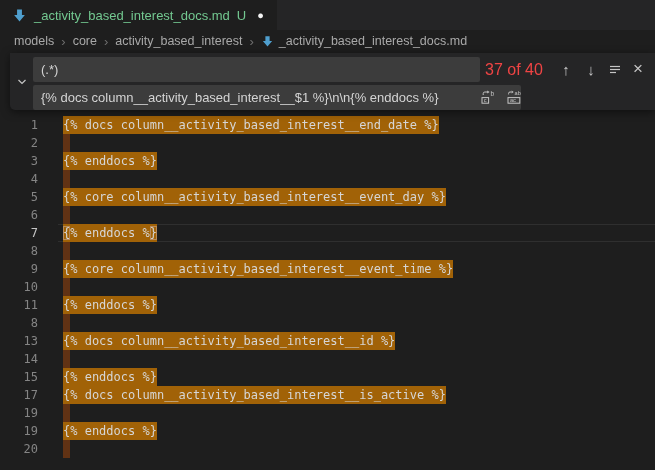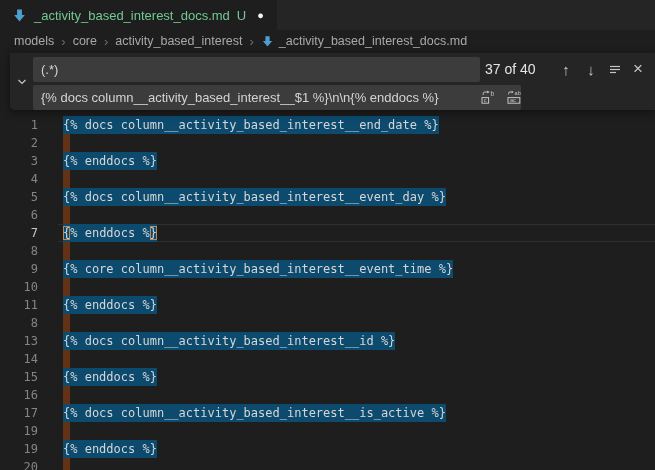--- a/index.html
+++ b/index.html
@@ -27,21 +27,21 @@
   .editor { position:relative; height:418px; background:#1e1e1e; }
   .code-area { position:absolute; top:64px; left:0; right:0; }
   .code-row { display:flex; height:18px; font-family:"DejaVu Sans Mono", monospace;
               font-size:12px; line-height:18px; color:#d6d6d6; white-space:pre; }
   .ln { width:38px; text-align:right; color:#858585; flex:none;
         font-family:"DejaVu Sans Mono", monospace; }
   .code-row.current .ln { color:#c6c6c6; }
   .line-body { flex:1; margin-left:20px; padding-left:5px; position:relative; }
   .code-row.current .line-body {
         box-shadow: inset 0 1px 0 #2f2f2f, inset 0 -1px 0 #2f2f2f; }
-  .match { background:#0c4a6e; display:inline-block; height:18px; }
+  .match { background:#a16207; display:inline-block; height:18px; }
   .empty-bar { display:inline-block; width:7px; height:18px; background:#613214;
                vertical-align:top; }
   .bracket-box { box-shadow: inset 0 0 0 1px #b98a5a; }
 
   
   .find-widget { position:absolute; top:1px; left:10px; right:0; height:57px;
                  background:#252526; border-radius:0 0 0 5px; z-index:10;
                  box-shadow:0 2px 8px rgba(0,0,0,0.5); }
   .toggle-replace { position:absolute; left:3px; top:0; bottom:0; width:18px;
                     display:flex; align-items:center; justify-content:center; cursor:pointer; }
@@ -52,21 +52,21 @@
               font-size:13px; color:#d4d4d4; cursor:text; overflow:hidden; }
   .fw-input.find { width:447px; }
   .fw-input.repl { width:488px; }
   .fw-input-text { white-space:pre; }
   .fw-opts { position:absolute; right:3px; top:18px; display:flex; gap:16px;margin-top:20px; }
   .opt { width:20px; height:20px; border-radius:3px; display:flex; align-items:center;
          justify-content:center; font-size:11.5px; color:#c5c5c5; cursor:pointer; }
   .opt.ww { text-decoration:underline; text-underline-offset:2px; }
   .opt.active { background:#245779; box-shadow:0 0 0 1px #007fd4; color:#ffffff; }
   .fw-count { position:absolute; left:452px; top:0; width:78px; height:25px;
-              line-height:25px; font-size:14px; color:#e5e5e5; }
+              line-height:25px; font-size:16px; color:#ef4444; }
   .fw-btn { position:absolute; top:1px; width:22px; height:22px; display:flex;
             align-items:center; justify-content:center; color:#c5c5c5;
             font-size:15px; cursor:pointer; border-radius:3px; }
   .fw-btn svg { width:16px; height:16px; }
 </style>
 </head>
 <body>
 
 <div>
 
@@ -153,32 +153,31 @@
           </svg>
         </span>
       </div>
     </div>
 
     <div class="code-area" id="code-area">
         <div class="code-row"><span class="ln">1</span><span class="line-body"><span class="match">{% docs column__activity_based_interest__end_date %}</span></span></div>
         <div class="code-row"><span class="ln">2</span><span class="line-body"><span class="empty-bar"></span></span></div>
         <div class="code-row"><span class="ln">3</span><span class="line-body"><span class="match">{% enddocs %}</span></span></div>
         <div class="code-row"><span class="ln">4</span><span class="line-body"><span class="empty-bar"></span></span></div>
-        <div class="code-row"><span class="ln">5</span><span class="line-body"><span class="match">{% docs column__activity_based_interest__event_day %}</span></span></div>
+        <div class="code-row"><span class="ln">5</span><span class="line-body"><span class="match">{% core column__activity_based_interest__event_day %}</span></span></div>
         <div class="code-row"><span class="ln">6</span><span class="line-body"><span class="empty-bar"></span></span></div>
         <div class="code-row current"><span class="ln">7</span><span class="line-body"><span class="match"><span class="bracket-box">{</span><span>% enddocs %</span><span class="bracket-box">}</span></span></span></div>
         <div class="code-row"><span class="ln">8</span><span class="line-body"><span class="empty-bar"></span></span></div>
         <div class="code-row"><span class="ln">9</span><span class="line-body"><span class="match">{% core column__activity_based_interest__event_time %}</span></span></div>
         <div class="code-row"><span class="ln">10</span><span class="line-body"><span class="empty-bar"></span></span></div>
         <div class="code-row"><span class="ln">11</span><span class="line-body"><span class="match">{% enddocs %}</span></span></div>
         <div class="code-row"><span class="ln">8</span><span class="line-body"><span class="empty-bar"></span></span></div>
         <div class="code-row"><span class="ln">13</span><span class="line-body"><span class="match">{% docs column__activity_based_interest__id %}</span></span></div>
         <div class="code-row"><span class="ln">14</span><span class="line-body"><span class="empty-bar"></span></span></div>
         <div class="code-row"><span class="ln">15</span><span class="line-body"><span class="match">{% enddocs %}</span></span></div>
-        <div class="code-row"><span class="ln">16</span><span class="line-body"><span class="empty-bar"></span></span></div>
         <div class="code-row"><span class="ln">17</span><span class="line-body"><span class="match">{% docs column__activity_based_interest__is_active %}</span></span></div>
         <div class="code-row"><span class="ln">19</span><span class="line-body"><span class="empty-bar"></span></span></div>
         <div class="code-row"><span class="ln">19</span><span class="line-body"><span class="match">{% enddocs %}</span></span></div>
         <div class="code-row"><span class="ln">20</span><span class="line-body"><span class="empty-bar"></span></span></div>
       </div>
   </div>
 
 </div>
 
 </body></html>

